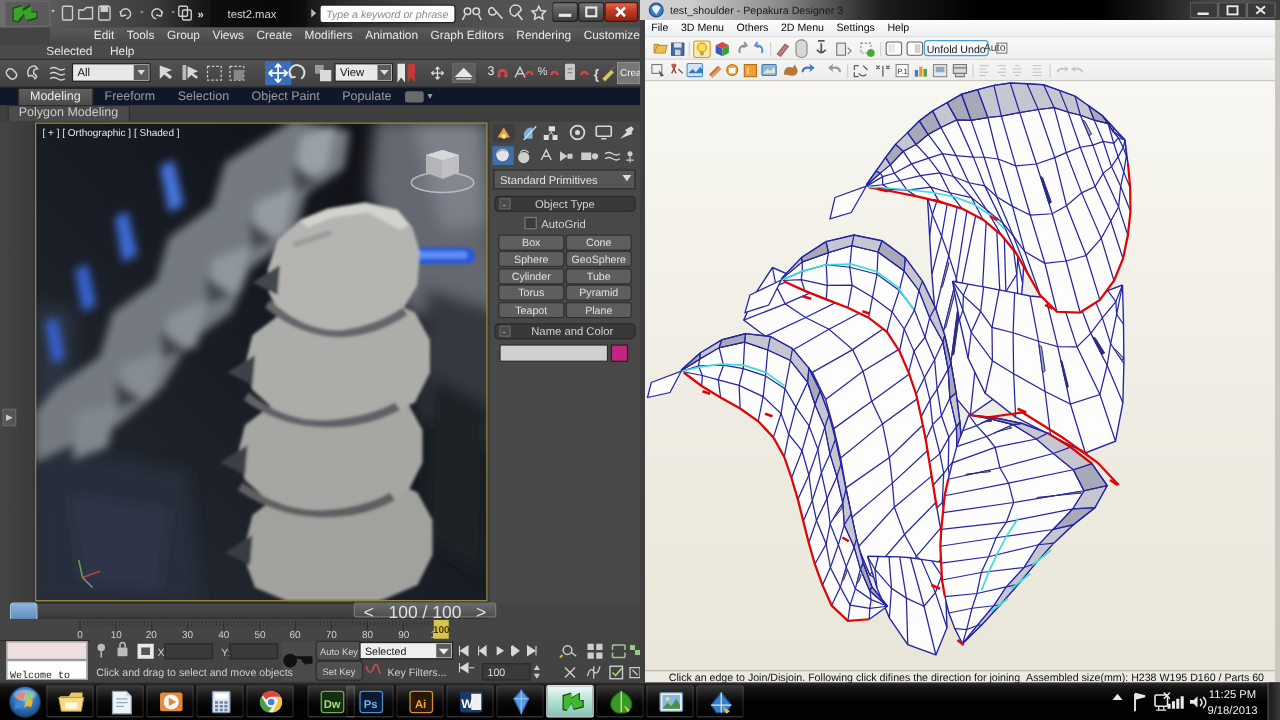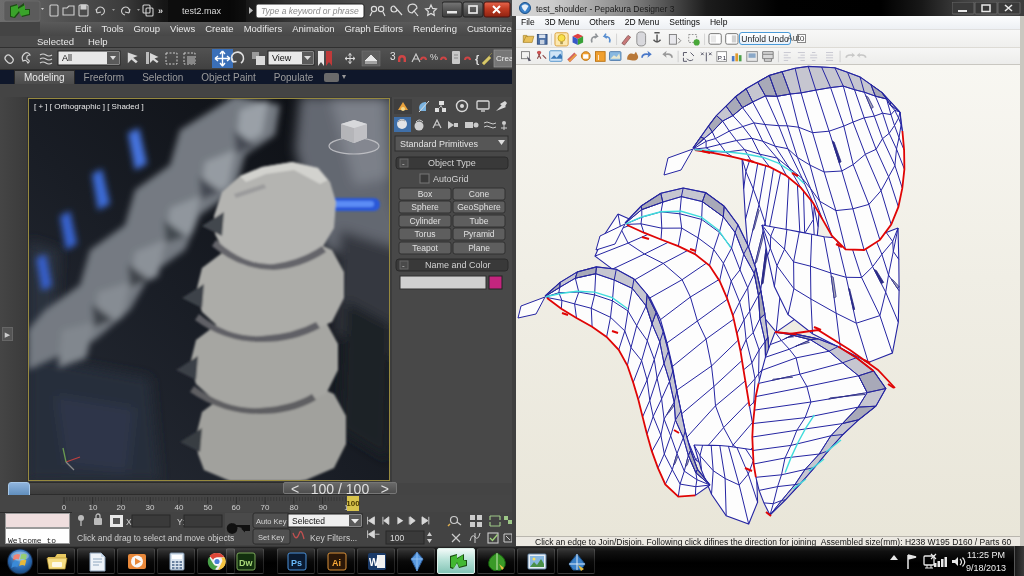--- a/index.html
+++ b/index.html
@@ -149,20 +149,21 @@
  <text x="475" y="16" fill="#ddd" font-size="11" font-weight="bold">{</text>
  <path d="M482 16 l7 -7 l2 2 l-7 7 Z M489 9 l3 -3" fill="#d8c86a" stroke="#b8a84a" stroke-width="0.5"></path>
  <rect x="494" y="3" width="18" height="17" fill="#777" stroke="#999" stroke-width="0.7"></rect>
  <text x="496" y="14" fill="#eee" font-size="8">Crea</text>
 </svg>
 
   <div id="ribbontabs" class="abs"><span class="tab active" style="margin-left:14px">Modeling</span><span class="tab">Freeform</span><span class="tab">Selection</span><span class="tab">Object Paint</span><span class="tab">Populate</span></div>
     <div class="abs" style="left:324px;top:73px;width:15px;height:9px;background:#6a6a6a;border-radius:2px"></div>
     <div class="abs" style="left:342px;top:72px;font-size:8px;color:#999">▾</div>
     <div class="abs" style="left:0;top:0;width:0;height:0"></div>
+  <div id="polymod" class="abs"><span class="ptab" style="margin-left:6px">Polygon Modeling</span></div>
   <div id="maxmain" class="abs"></div>
   <div id="leftstrip" class="abs">
       <div class="abs" style="left:2px;top:230px;width:11px;height:14px;background:#555;border:1px solid #666;color:#ccc;font-size:7px;text-align:center;line-height:14px">▶</div>
     </div>
 
 <svg class="abs" style="left:28px;top:98px" width="362" height="383" viewBox="28 98 362 383">
  <defs>
   <linearGradient id="vbg" x1="0" y1="1" x2="1" y2="0">
     <stop offset="0" stop-color="#272c36"></stop>
           <stop offset="0.45" stop-color="#191d25"></stop>
@@ -872,21 +873,21 @@
     <div class="tbtn" style="left:197px;">
       <svg width="24" height="23" viewBox="0 0 24 23">
         <circle cx="12" cy="11.5" r="8.5" fill="#f0f0f0"></circle>
         <path d="M12 3 a8.5 8.5 0 0 1 7.4 4.3 l-7.4 0 a4.5 4.5 0 0 0 -4 2.5 l-3.5 -4 a8.5 8.5 0 0 1 7.5 -2.8" fill="#dd4637"></path>
         <path d="M4.2 7 l4 6.8 a4.5 4.5 0 0 0 4.5 2.2 l-3.2 4 a8.5 8.5 0 0 1 -5.3 -13" fill="#48a048"></path>
         <path d="M19.8 7.5 a8.5 8.5 0 0 1 -6.8 12.4 l3.5 -6.9 a4.5 4.5 0 0 0 -0.4 -5.5 Z" fill="#f5c440"></path>
         <circle cx="12" cy="11.5" r="3.4" fill="#fff"></circle>
         <circle cx="12" cy="11.5" r="2.6" fill="#4a80d8"></circle>
       </svg>
     </div>
-    <div class="tbtn" style="left:226px;">
+    <div class="tbtn" style="left:246px;">
       <svg width="24" height="23" viewBox="0 0 24 23">
         <rect x="3" y="3" width="18" height="17" rx="2" fill="#12300e" stroke="#7aa858"></rect>
         <text x="5" y="16" font-size="9" fill="#a8d878" font-weight="bold">Dw</text>
       </svg>
     </div>
     <div class="tbtn" style="left:277px;">
       <svg width="24" height="23" viewBox="0 0 24 23">
         <rect x="3" y="3" width="18" height="17" rx="2" fill="#0a1a30" stroke="#4a90d8"></rect>
         <text x="6" y="16" font-size="9" fill="#68b8f8" font-weight="bold">Ps</text>
       </svg>

